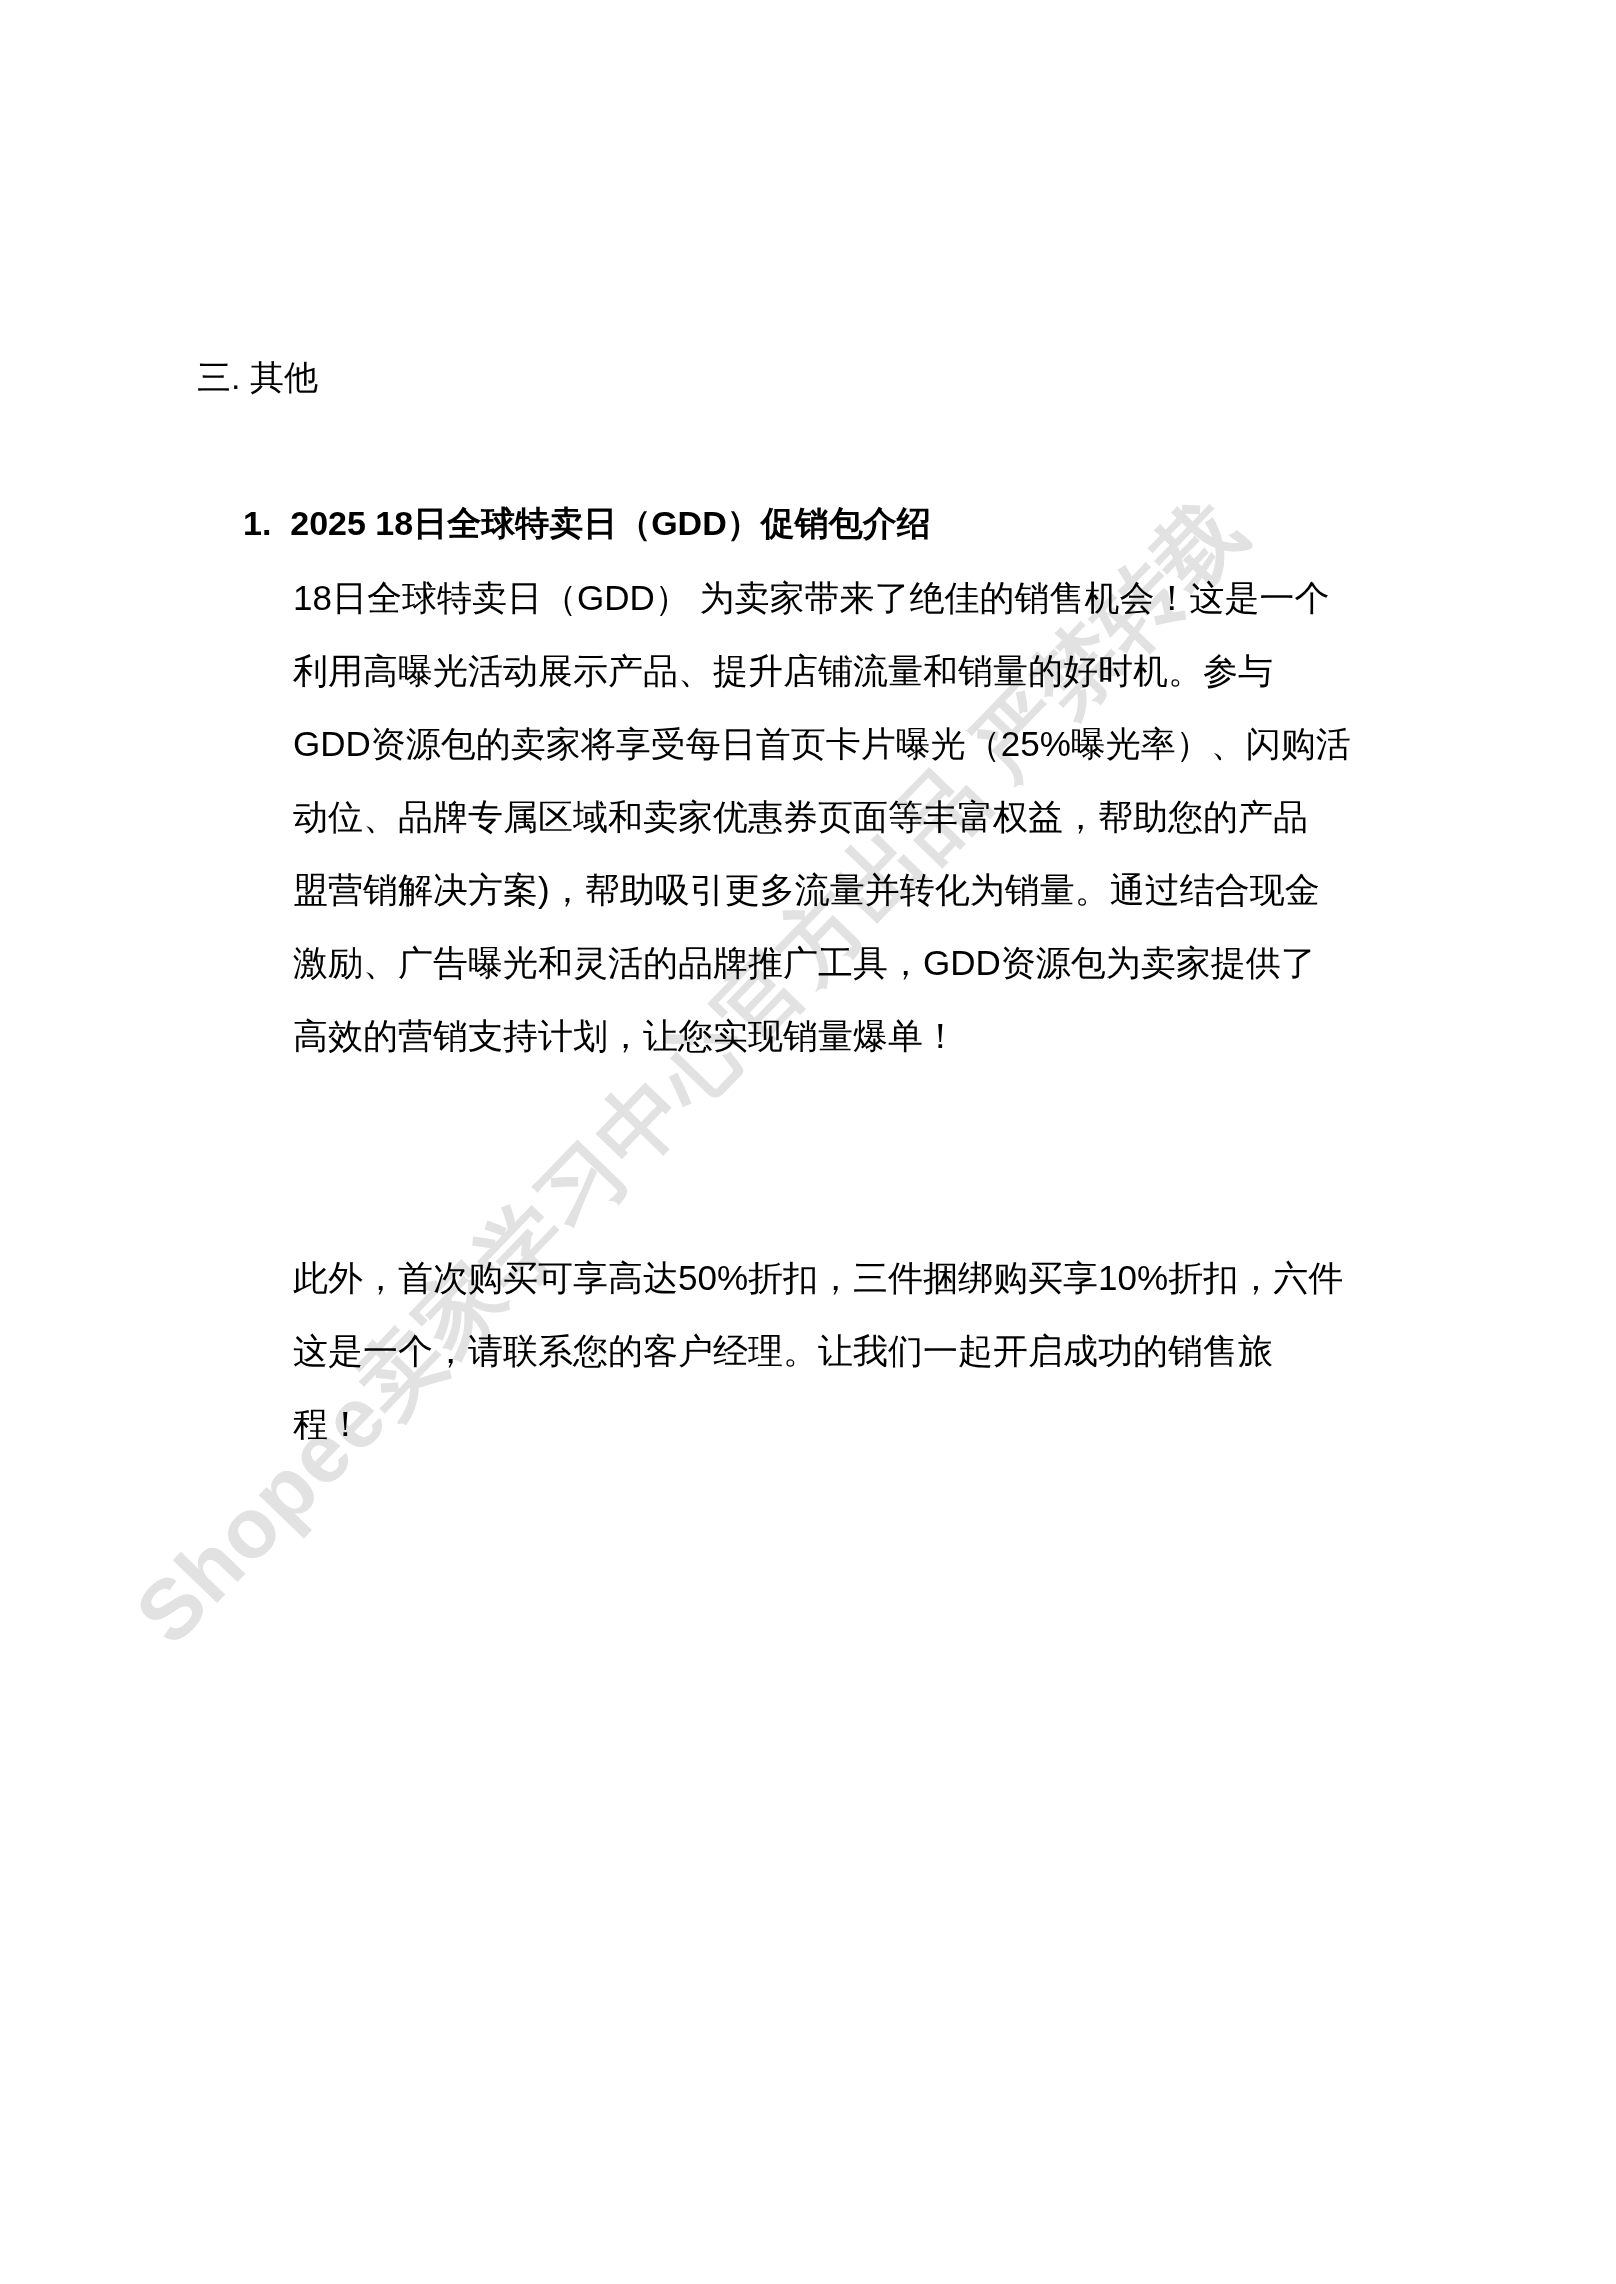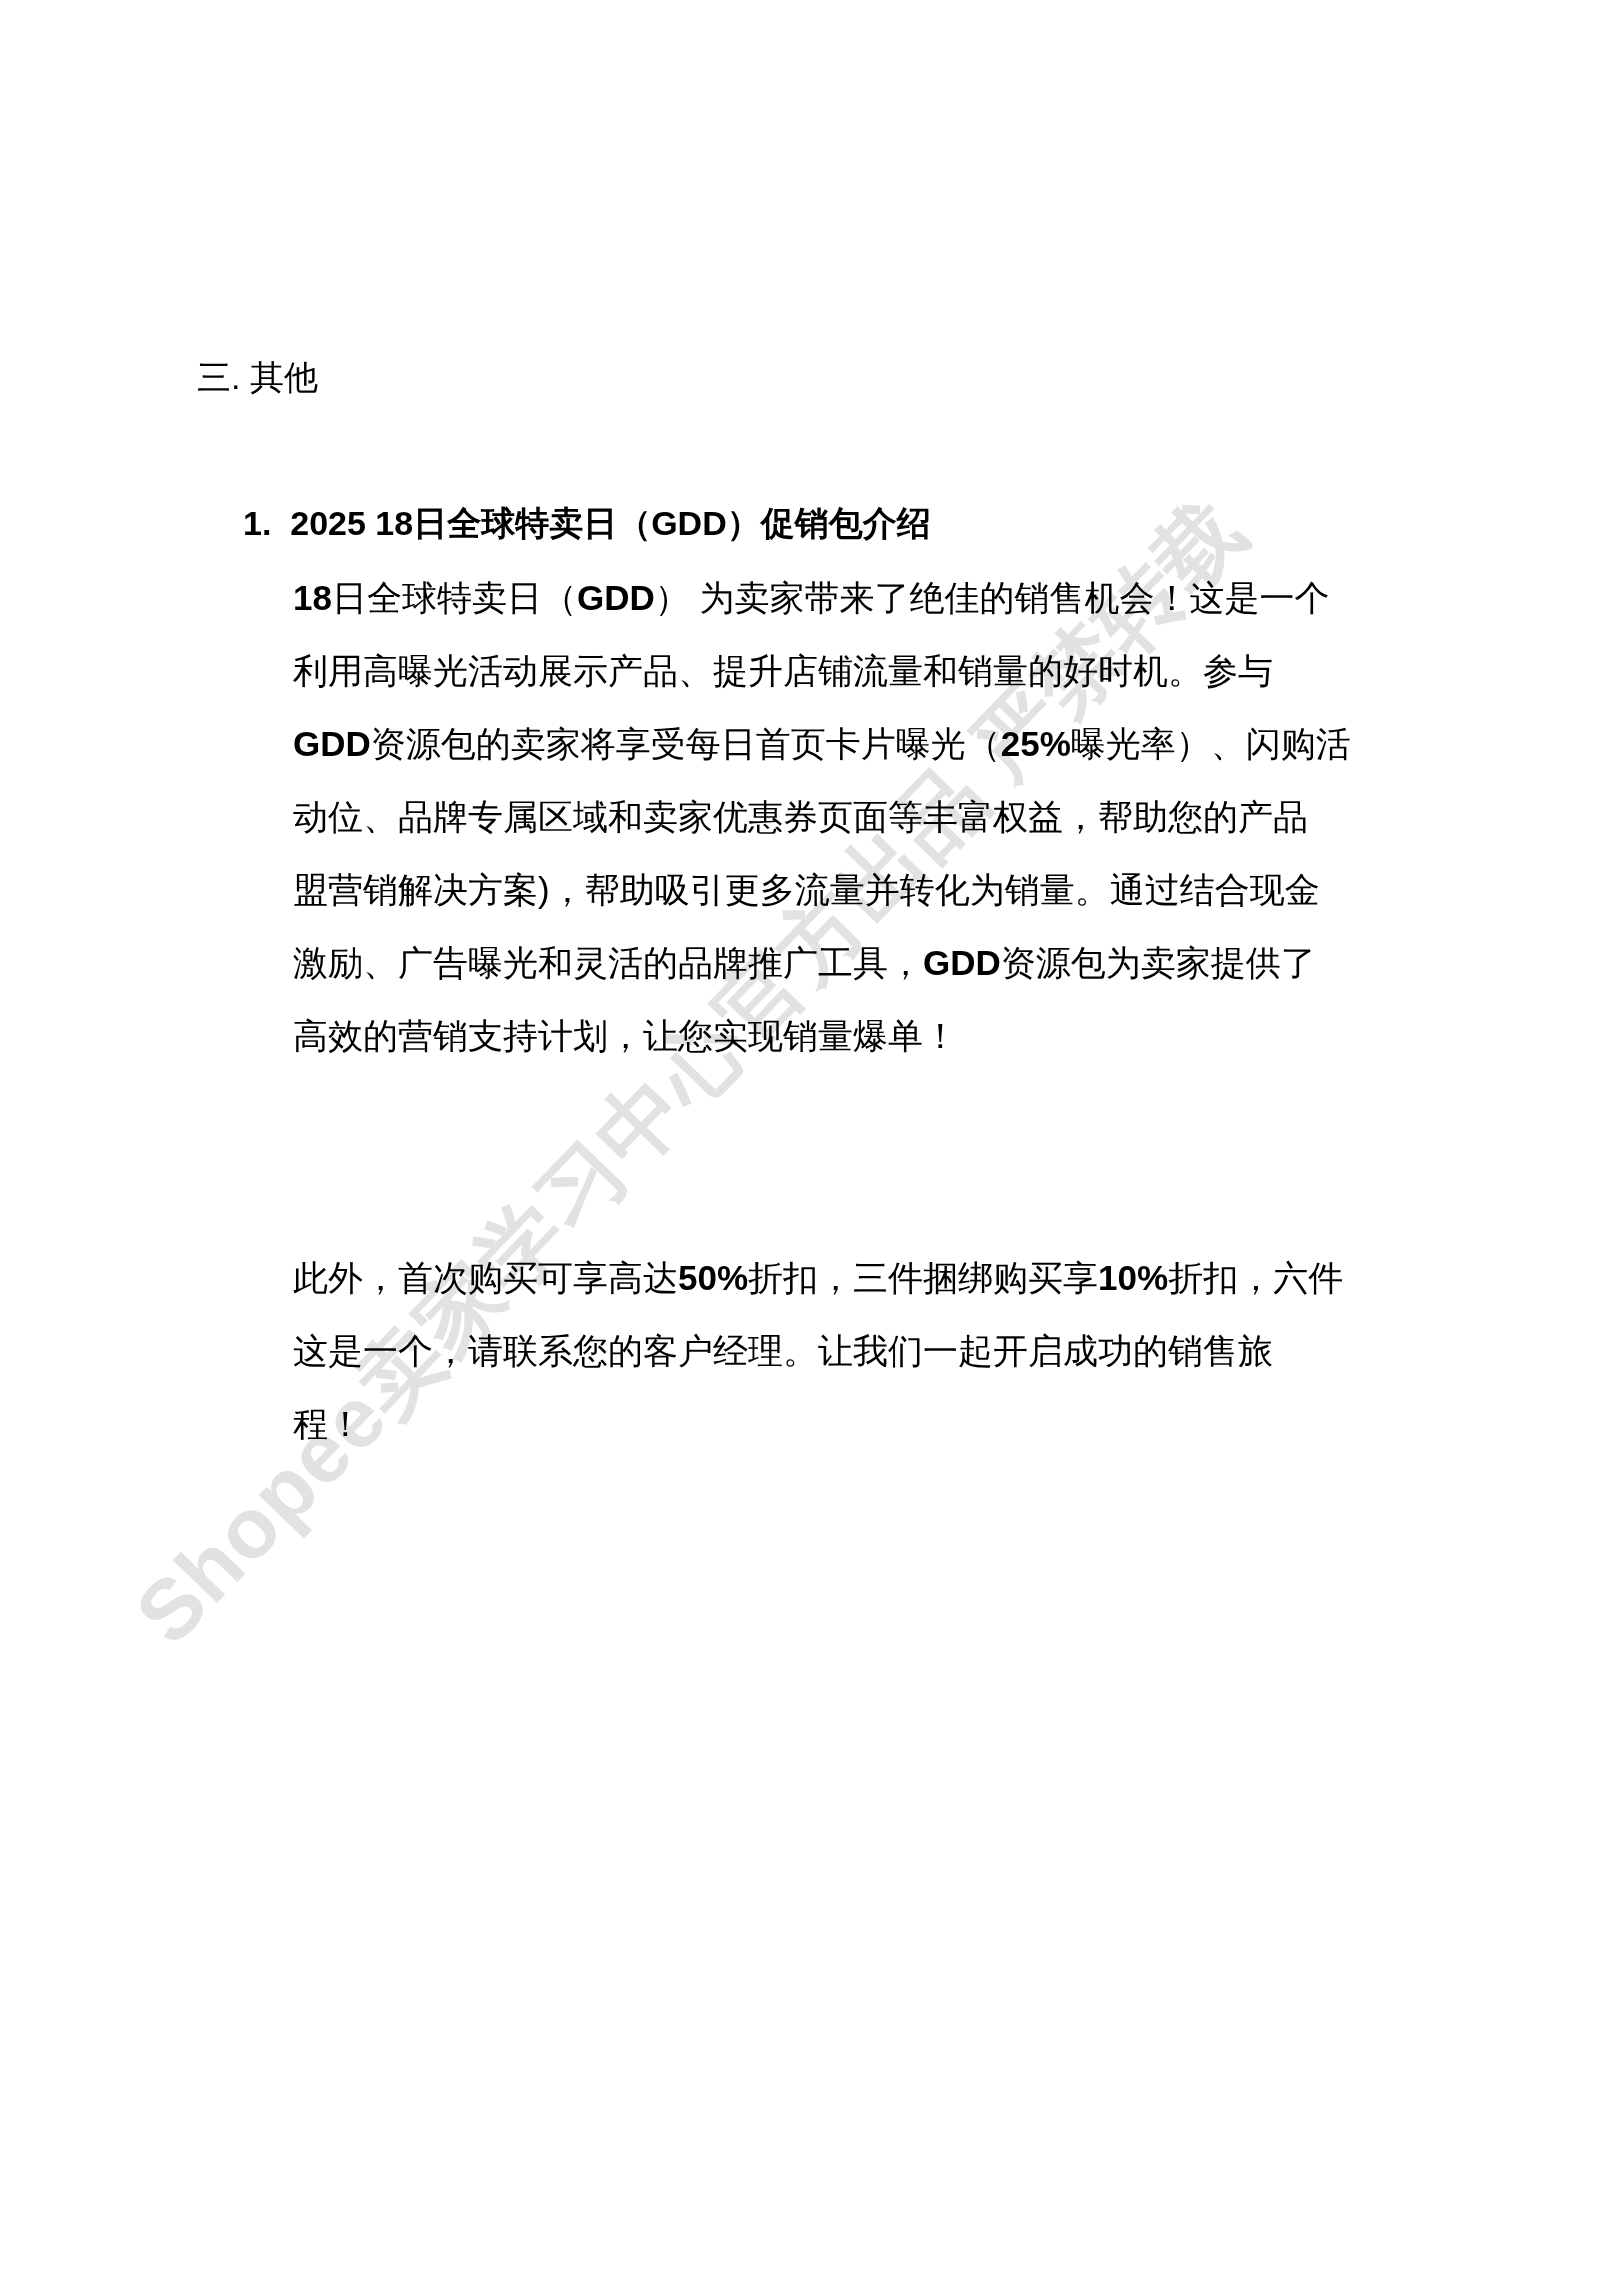--- a/index.html
+++ b/index.html
@@ -58,21 +58,21 @@
     font-size: 35px;
     z-index: 1;
   }
   #p1 { top: 561px; }
   #p2 { top: 1241px; }
   .line {
     height: 73px;
     line-height: 73px;
     white-space: pre;
   }
-  .line .b { font-weight: 700; margin-top: 28px; }
+  .line .b { font-weight: 400; margin-top: 28px; }
 </style>
 </head>
 <body>
 
 <div id="page">
 
   <div class="watermark">Shopee卖家学习中心官方出品 严禁转载</div>
 
   <div class="h1">三. 其他</div>
 

